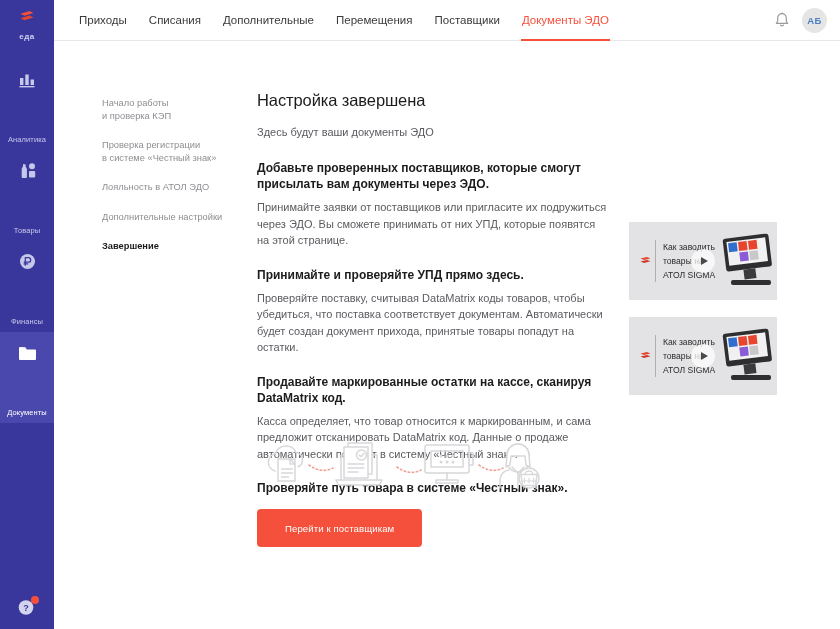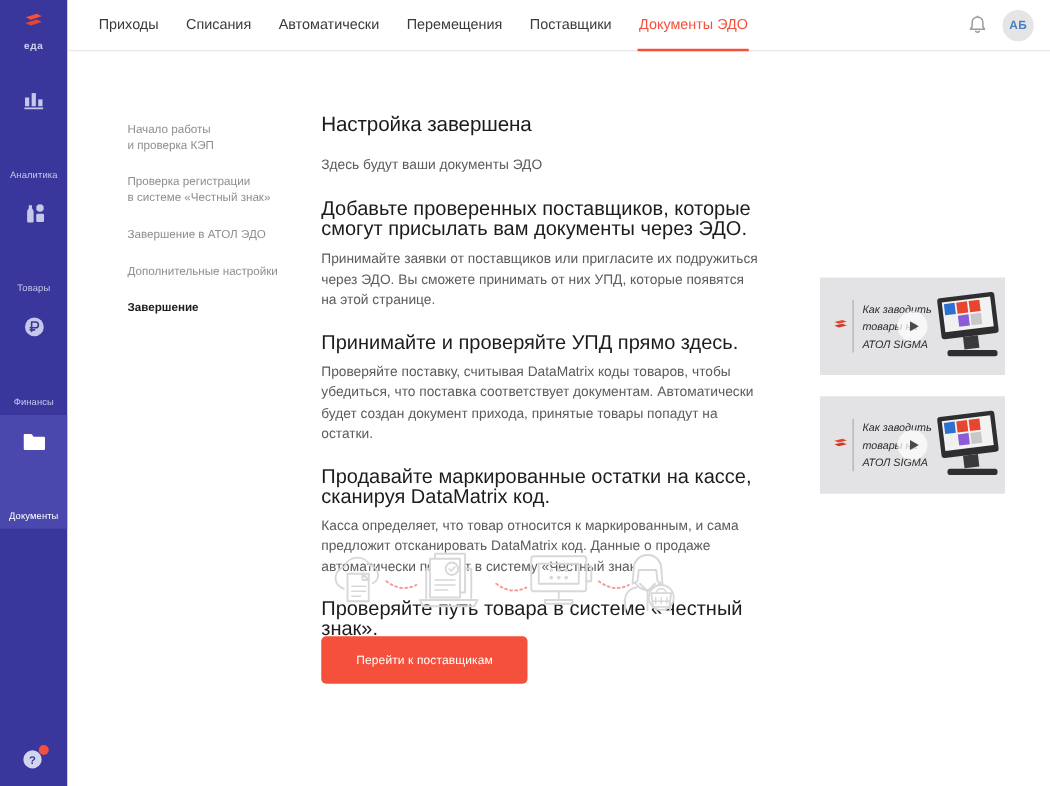--- a/index.html
+++ b/index.html
@@ -92,28 +92,28 @@
 
   
   .main { position: absolute; left: 203px; top: 50px; width: 350px; }
   h1.page-title {
     font-size: 16.5px; font-weight: normal; color: #1c1c1e;
     letter-spacing: -.1px; margin-bottom: 14px;
   }
   .lead { font-size: 11px; color: #5b5b60; line-height: 16px; margin-bottom: 20px; }
   .blk { margin-bottom: 18px; }
   .blk h2 {
-    font-size: 16px; font-weight: normal; color: #1c1c1e;
+    font-size: 12px; font-weight: bold; color: #1c1c1e;
     line-height: 16px; margin-bottom: 7px;
   }
   .blk p { font-size: 11px; color: #5b5b60; line-height: 16.5px; }
   .blk.nogap h2 { margin-bottom: 0; }
 
   
-  .videos { position: absolute; left: 602px; top: 181px; width: 124px; font-style: italic; }
+  .videos { position: absolute; left: 575px; top: 181px; width: 124px; }
   .video {
     position: relative; width: 148px; height: 78px;
     background: #e3e3e5; margin-bottom: 17px;
     overflow: hidden; cursor: pointer;
   }
   .video .v-logo { position: absolute; left: 10px; top: 32px; }
   .video .v-bar { position: absolute; left: 26px; top: 18px; width: 1px; height: 42px; background: #b0b0b4; }
   .video .v-text {
     position: absolute; left: 34px; top: 18px;
     font-size: 8.6px; line-height: 14px; color: #2b2b2e;
@@ -220,21 +220,21 @@
     </div>
 
   </nav>
 
   <div class="right">
 
     <header class="topbar">
       <div class="tabs">
         <div class="tab">Приходы</div>
         <div class="tab">Списания</div>
-        <div class="tab">Автоматически</div>
+        <div class="tab">Дополнительные</div>
         <div class="tab">Перемещения</div>
         <div class="tab">Поставщики</div>
         <div class="tab active">Документы ЭДО</div>
       </div>
       <div class="topbar-right">
         <span class="bell">
           <svg width="16" height="17" viewBox="0 0 16 17">
             <path d="M8 1.6 a4.3 4.3 0 0 1 4.3 4.3 v3.3 l1.3 2.2 H2.4 l1.3-2.2 V5.9 A4.3 4.3 0 0 1 8 1.6 z" fill="none" stroke="#9a9aa0" stroke-width="1.2" stroke-linejoin="round"></path>
             <path d="M6.3 12.6 a1.8 1.8 0 0 0 3.4 0" fill="none" stroke="#9a9aa0" stroke-width="1.2"></path>
             <rect x="7.4" y="0.3" width="1.2" height="1.7" rx=".6" fill="#9a9aa0"></rect>
@@ -249,21 +249,21 @@
       <aside class="steps">
         <div class="step">
           <div>Начало работы</div>
           <div>и проверка КЭП</div>
         </div>
         <div class="step">
           <div>Проверка регистрации</div>
           <div>в системе «Честный знак»</div>
         </div>
         <div class="step">
-          <div>Завершение в АТОЛ ЭДО</div>
+          <div>Лояльность в АТОЛ ЭДО</div>
         </div>
         <div class="step">
           <div>Дополнительные настройки</div>
         </div>
         <div class="step active">
           <div>Завершение</div>
         </div>
       </aside>
 
       <section class="main">

